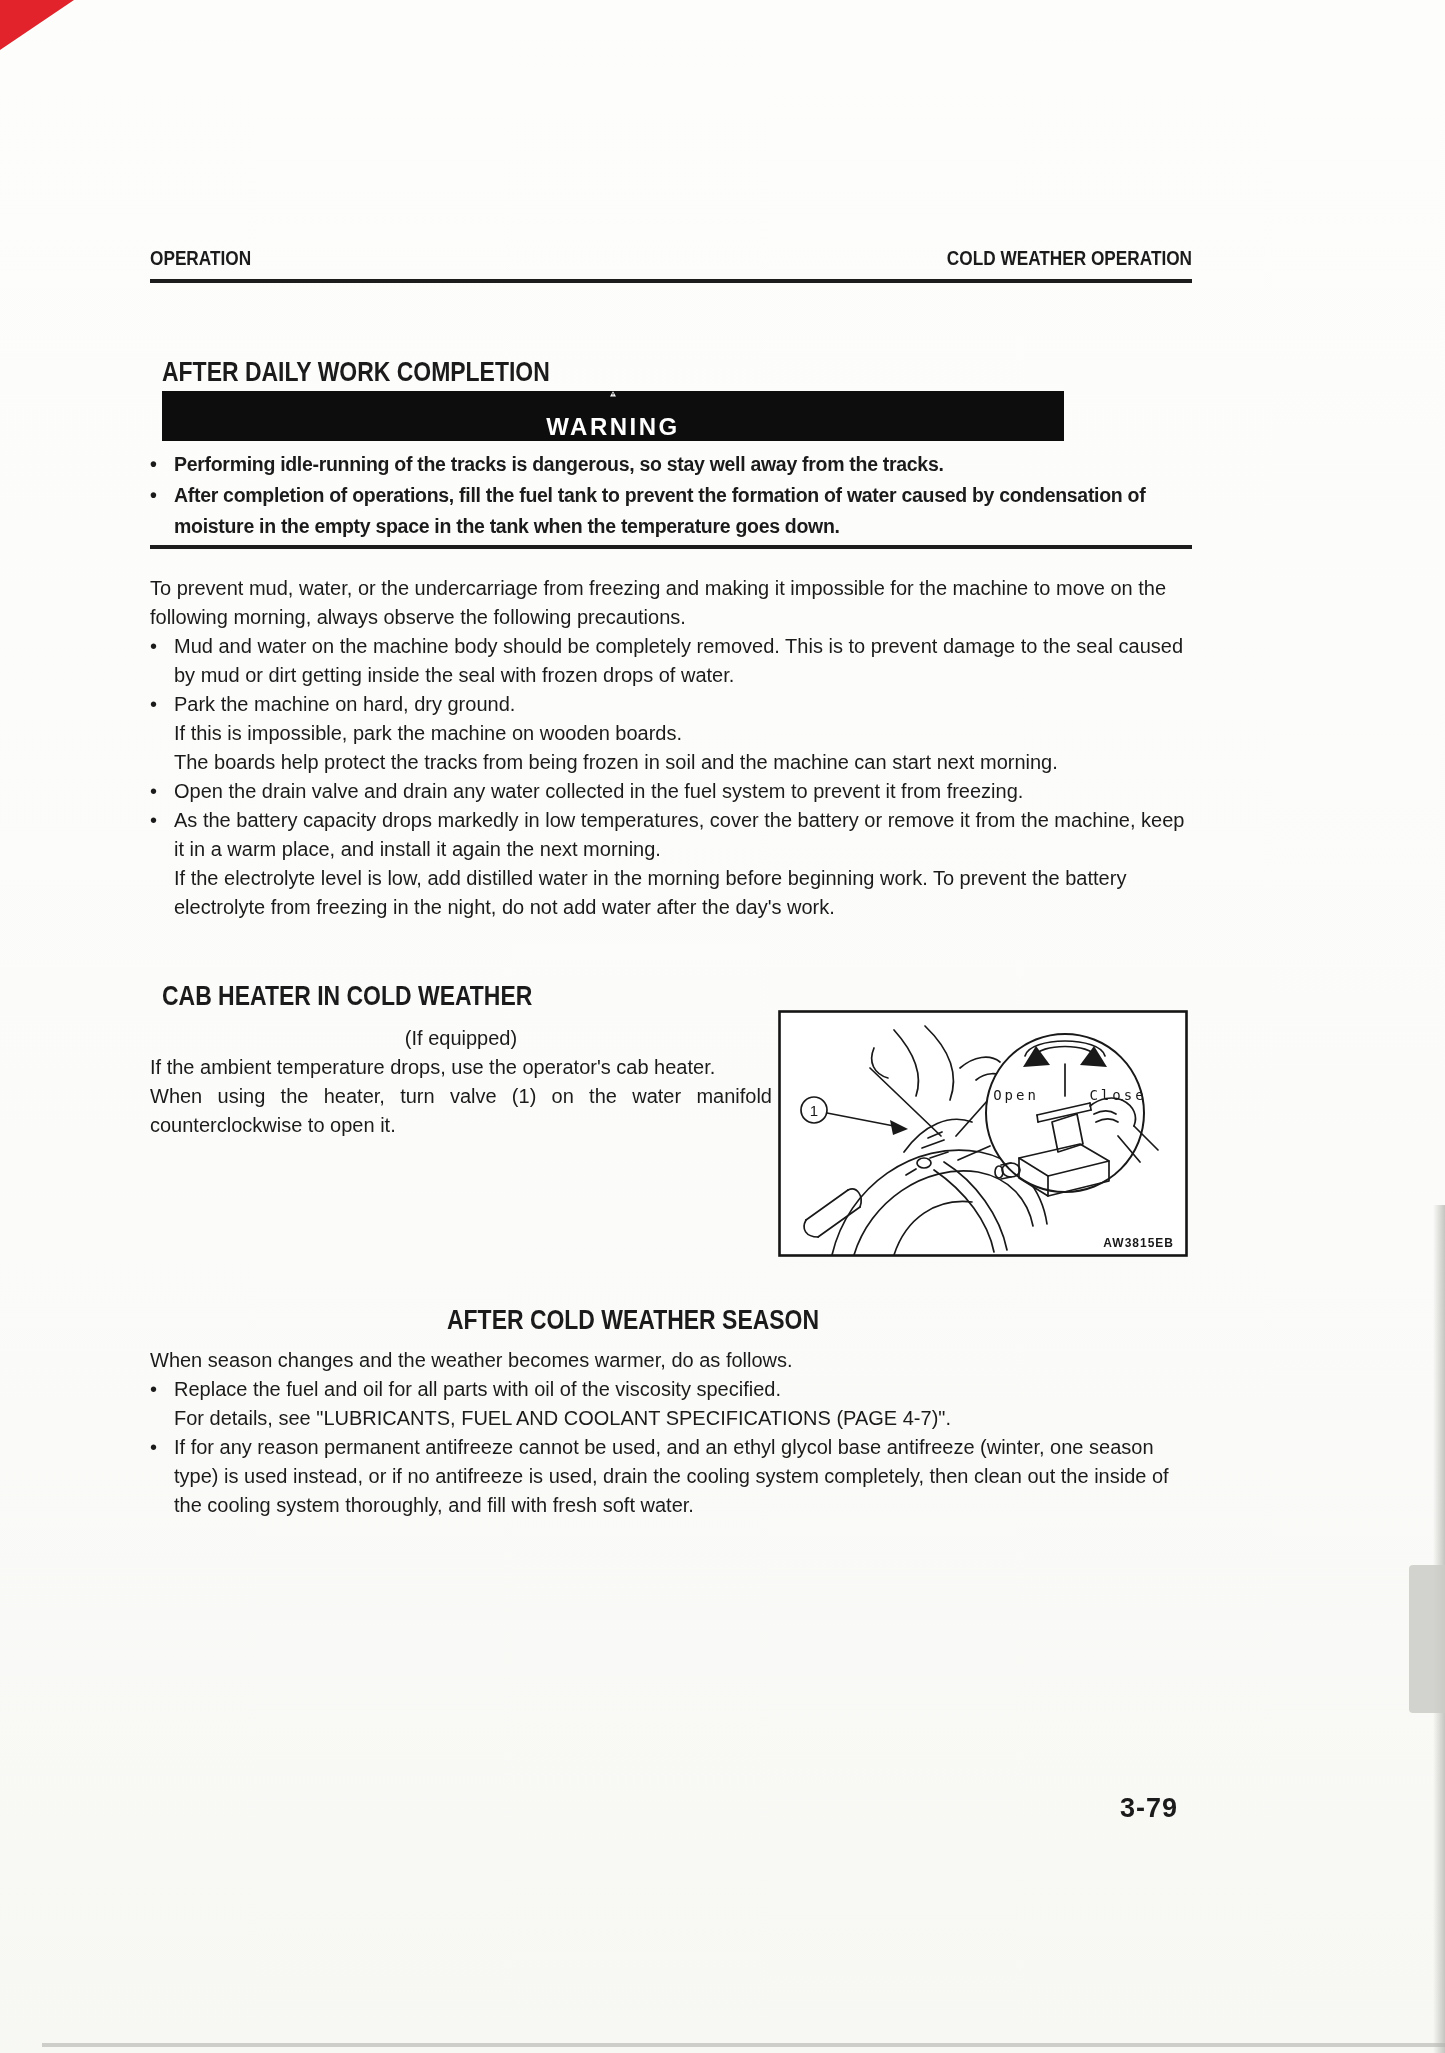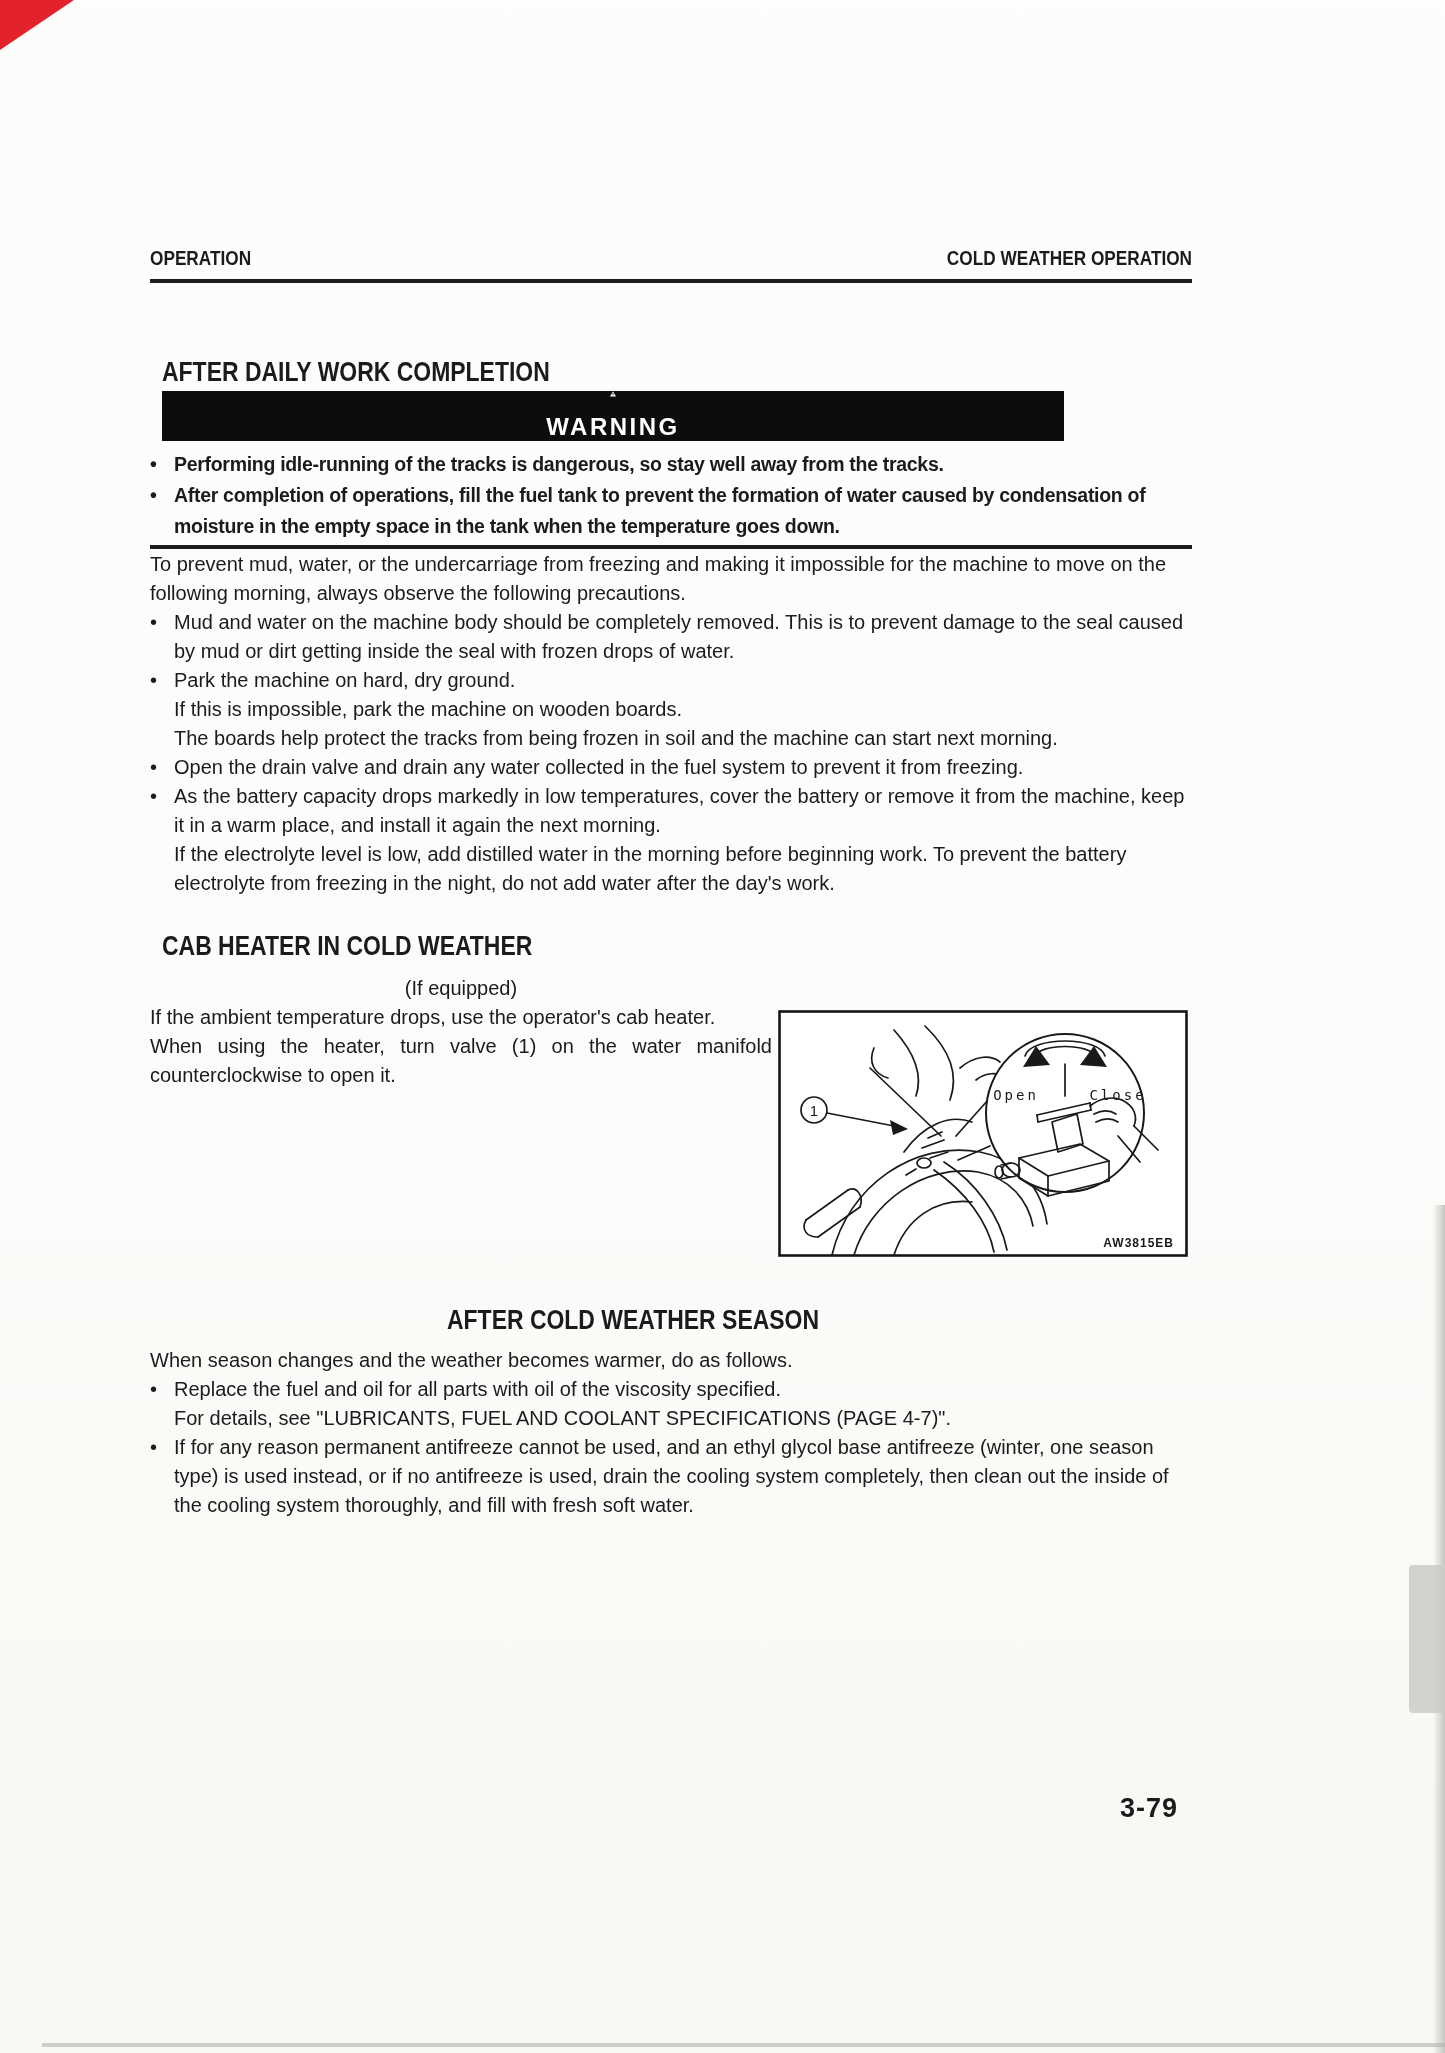--- a/index.html
+++ b/index.html
@@ -37,24 +37,24 @@
   .warn-bullets { position:absolute; left:150px; top:449px; width:1042px;
     font-weight:bold; font-size:19.5px; line-height:31px; letter-spacing:-0.3px; }
   .rule2 { position:absolute; left:150px; top:545px; width:1042px; height:4px; background:#1d1d1d; }
 
   
   .bullet { display:flex; margin:0; }
   .bullet .marker { flex:none; width:24px; }
   .bullet .bt { flex:1; white-space:pre-line; }
   p.flow { margin:0; white-space:pre-line; }
 
-  .main-block { position:absolute; left:150px; top:550px; width:1042px;
+  .main-block { position:absolute; left:150px; top:574px; width:1042px;
     font-size:20px; line-height:29px; }
 
-  .cab-block { position:absolute; left:150px; top:918px; width:622px;
+  .cab-block { position:absolute; left:150px; top:968px; width:622px;
     font-size:20px; line-height:29px; }
   .cab-block .sub { margin:5px 0 0 0;text-align:center; }
   .cab-block p.just { text-align:justify; }
 
   .figure-box { position:absolute; left:778px; top:1010px; width:410px; height:247px; }
   .fig-label { font-family:"DejaVu Sans Mono", monospace; font-size:14px; letter-spacing:3px;
     fill:#191919; }
   .fig-code { font-size:12px; font-weight:bold; letter-spacing:1px; fill:#191919; }
   .callout-num { font-size:15px; fill:#191919; }
 

